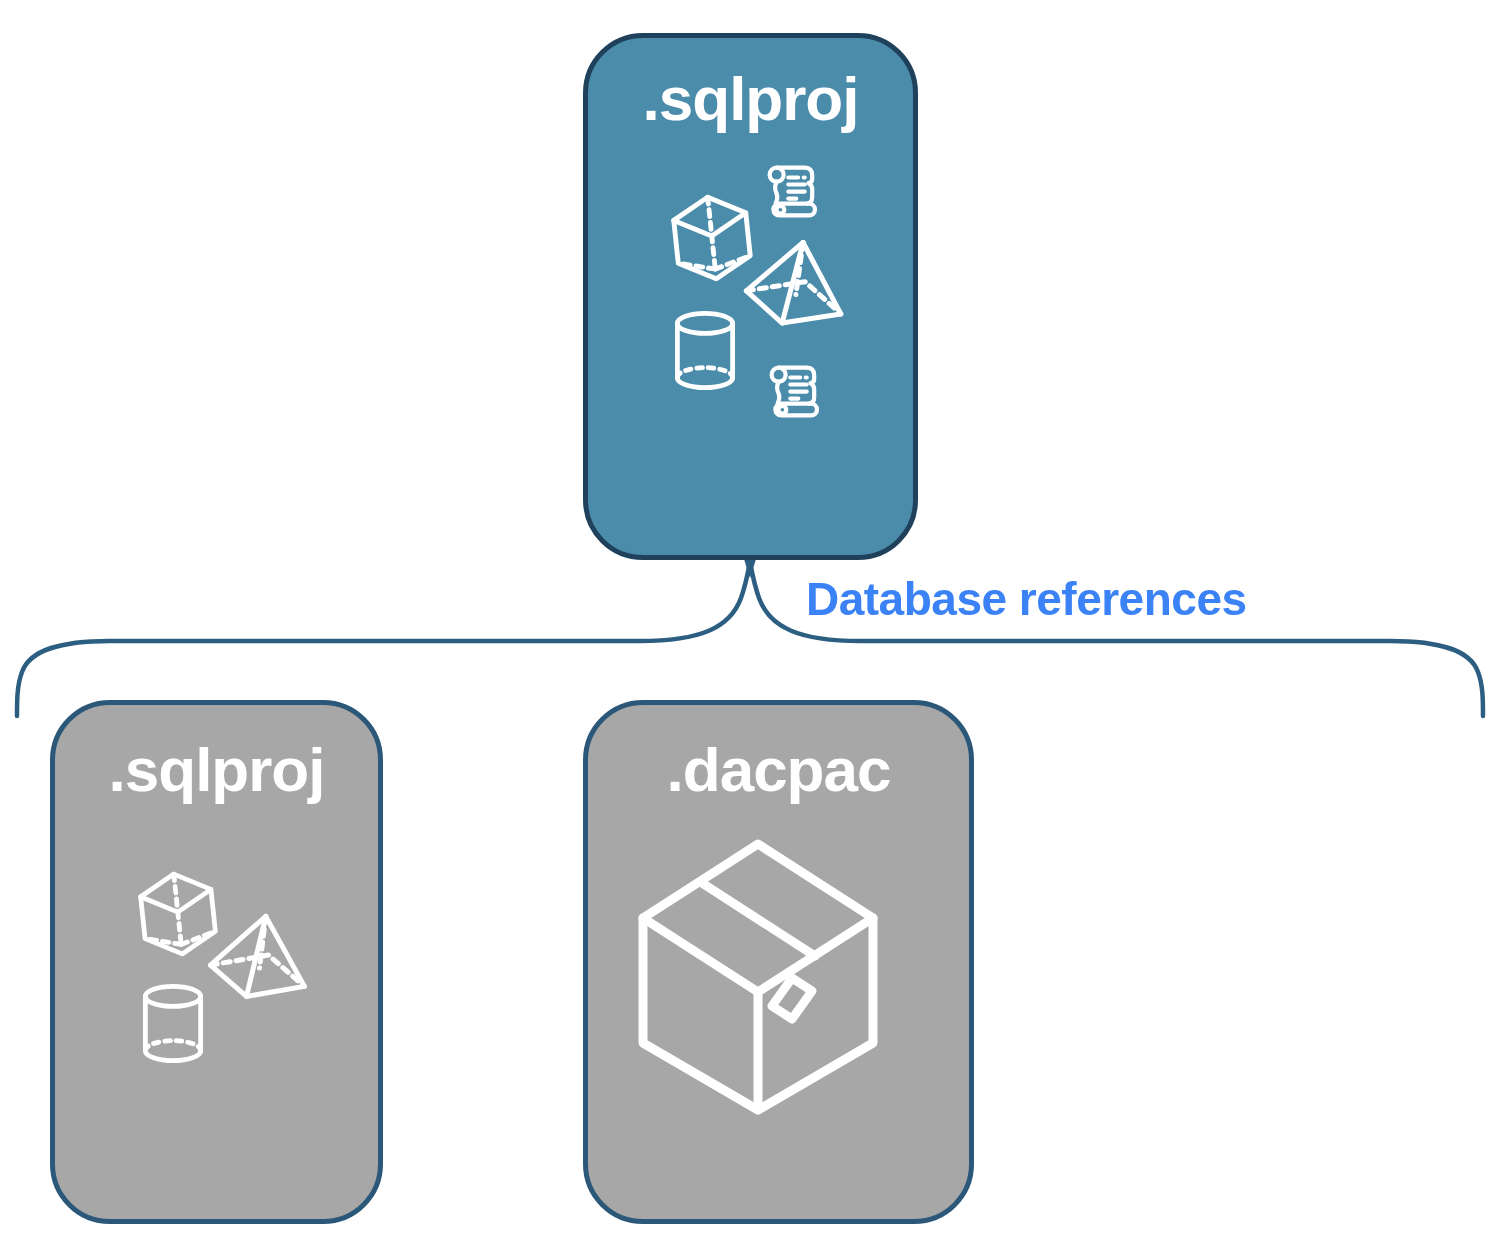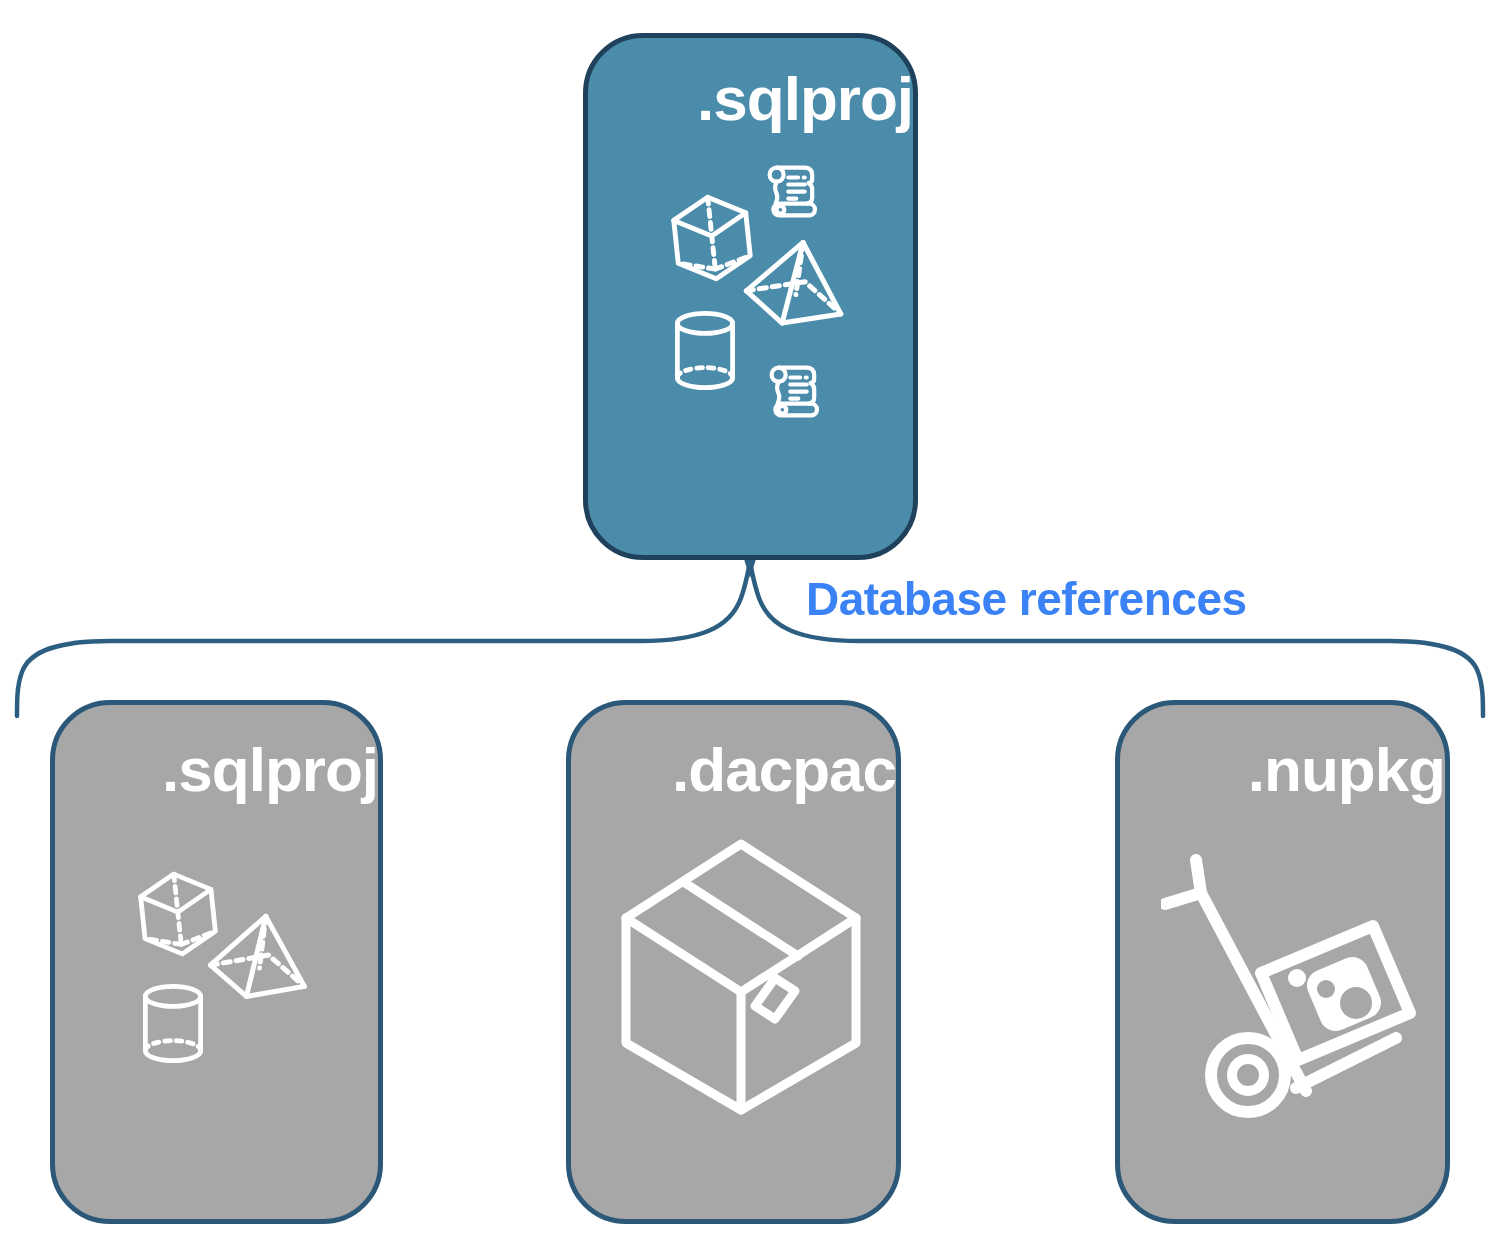--- a/index.html
+++ b/index.html
@@ -10,24 +10,24 @@
   .brace-svg{position:absolute;left:0;top:0;width:1500px;height:1250px;pointer-events:none;}
   .connector-label{
     position:absolute;left:806px;top:572px;width:500px;
     font-size:46px;font-weight:700;color:#3b82f6;letter-spacing:-0.5px;
     white-space:nowrap;
   }
   .node{position:absolute;border-radius:60px;box-sizing:border-box;}
   .node-root{left:583px;top:33px;width:335px;height:527px;background:#4B8CAB;border:5px solid #20415C;}
   .node-child{top:700px;height:524px;background:#A7A7A7;border:5px solid #2B5878;}
   #child-0{left:50px;width:333px;}
-  #child-1{left:566px;width:335px;}
+  #child-1{left:583px;width:391px;}
   #child-2{left:1115px;width:335px;}
   .node-label{
-    text-align:right;color:#FFFFFF;font-weight:700;font-size:62px;line-height:1;
+    text-align:center;color:#FFFFFF;font-weight:700;font-size:62px;line-height:1;
     margin-top:30px;letter-spacing:-1px;
   }
   .node-child .node-label{margin-top:34px;}
   .ic{position:absolute;}
   
   .r-cube{left:80px;top:155px;transform:rotate(-6deg);}
   .r-scroll1{left:176px;top:124px;}
   .r-pyramid{left:156px;top:198px;transform:rotate(9deg);}
   .r-cylinder{left:84px;top:273px;}
   .r-scroll2{left:178px;top:324px;}
@@ -137,20 +137,14 @@
       </svg>
   </div>
 
   <div class="node node-child" id="child-1">
     <div class="node-label">.dacpac</div>
     <svg class="ic c-package" width="250" height="285" viewBox="0 0 250 285">
         <use href="#g-package"></use>
       </svg>
   </div>
 
-  <div class="node node-child" id="child-2">
-    <div class="node-label">.nupkg</div>
-    <svg class="ic c-handtruck" width="260" height="272" viewBox="0 0 260 272">
-        <use href="#g-handtruck"></use>
-      </svg>
-  </div>
 
 </div>
 
 </body></html>

